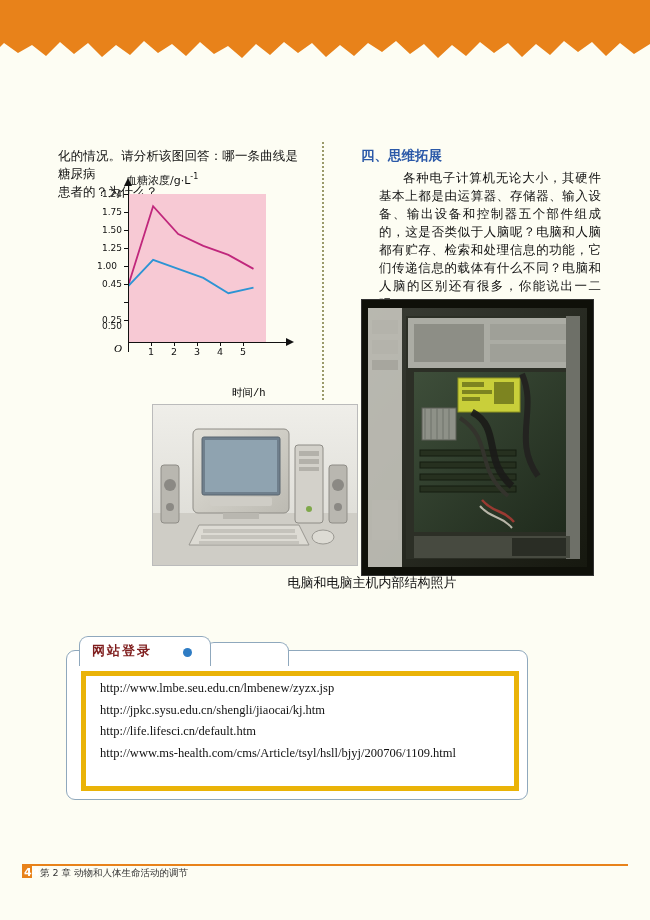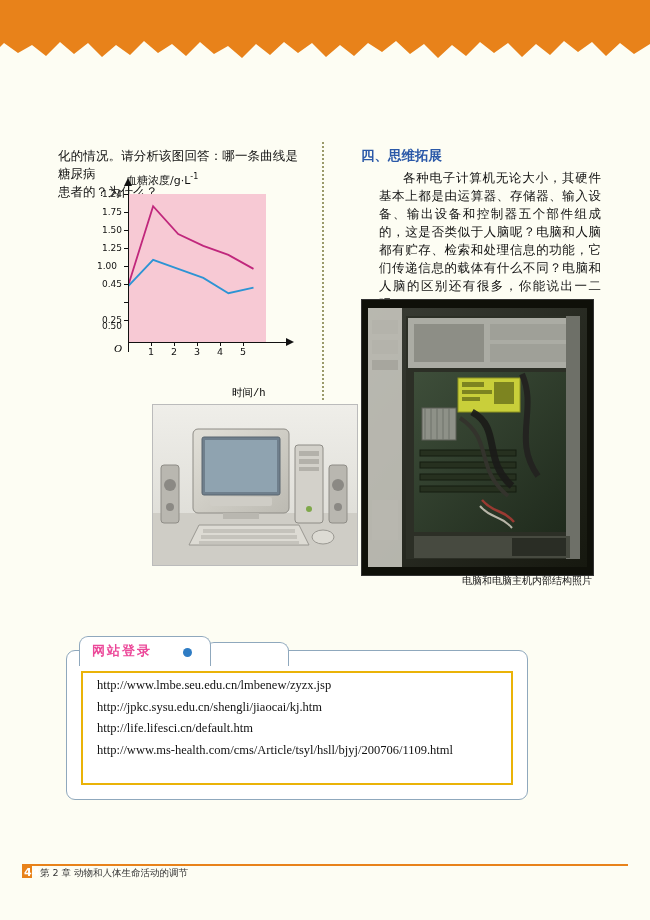--- a/index.html
+++ b/index.html
@@ -101,49 +101,49 @@
     border:1px solid #bbb;
     background:#f2f1ee;
     overflow:hidden;
   }
   .img-case{
     position:absolute;left:361px;top:235px;width:231px;height:275px;
     background:#1a1a18;overflow:hidden;border:1px solid #333;
   }
   .caption{
     position:absolute;left:152px;top:510px;width:440px;
-    text-align:right;font-size:10px;color:#111;
+    text-align:center;font-size:13px;color:#111;
     font-family:"DejaVu Sans", sans-serif;
   }
   
   .web-outer{
     position:absolute;left:66px;top:586px;width:460px;height:148px;
     border:1.5px solid #8fa8bd;border-radius:9px;background:#fff;
   }
   .web-tab{
     position:absolute;left:12px;top:-15px;width:130px;height:29px;
     border:1.5px solid #8fa8bd;border-bottom:none;
     border-radius:9px 9px 0 0;background:#fff;
   }
   .web-tab2{
     position:absolute;left:138px;top:-9px;width:82px;height:23px;
     border:1.5px solid #8fa8bd;border-bottom:none;
     border-radius:9px 9px 0 0;background:#fff;
   }
   .web-tab-label{
     position:absolute;left:12px;top:5px;font-size:13px;font-weight:bold;
-    font-family:"DejaVu Sans", sans-serif;letter-spacing:2px;color:#ec4899;
+    font-family:"DejaVu Sans", sans-serif;letter-spacing:2px;color:#7f1d1d;
   }
   .web-dot{
     position:absolute;left:103px;top:11px;width:9px;height:9px;border-radius:50%;
     background:#2e7cc4;
   }
   .web-inner{
     position:absolute;left:14px;top:20px;width:428px;height:110px;
-    border:2px solid #eab308;background:#fff;
+    border:5px solid #eab308;background:#fff;
   }
   .url{
     font-size:12.5px;color:#111;margin:3px 0 0 14px;line-height:18.5px;
     font-family:"Liberation Serif", serif;
   }
   
   .footer-rule{
     position:absolute;left:22px;top:864px;width:606px;height:2px;background:#e8821a;
   }
   .footer-sq{

